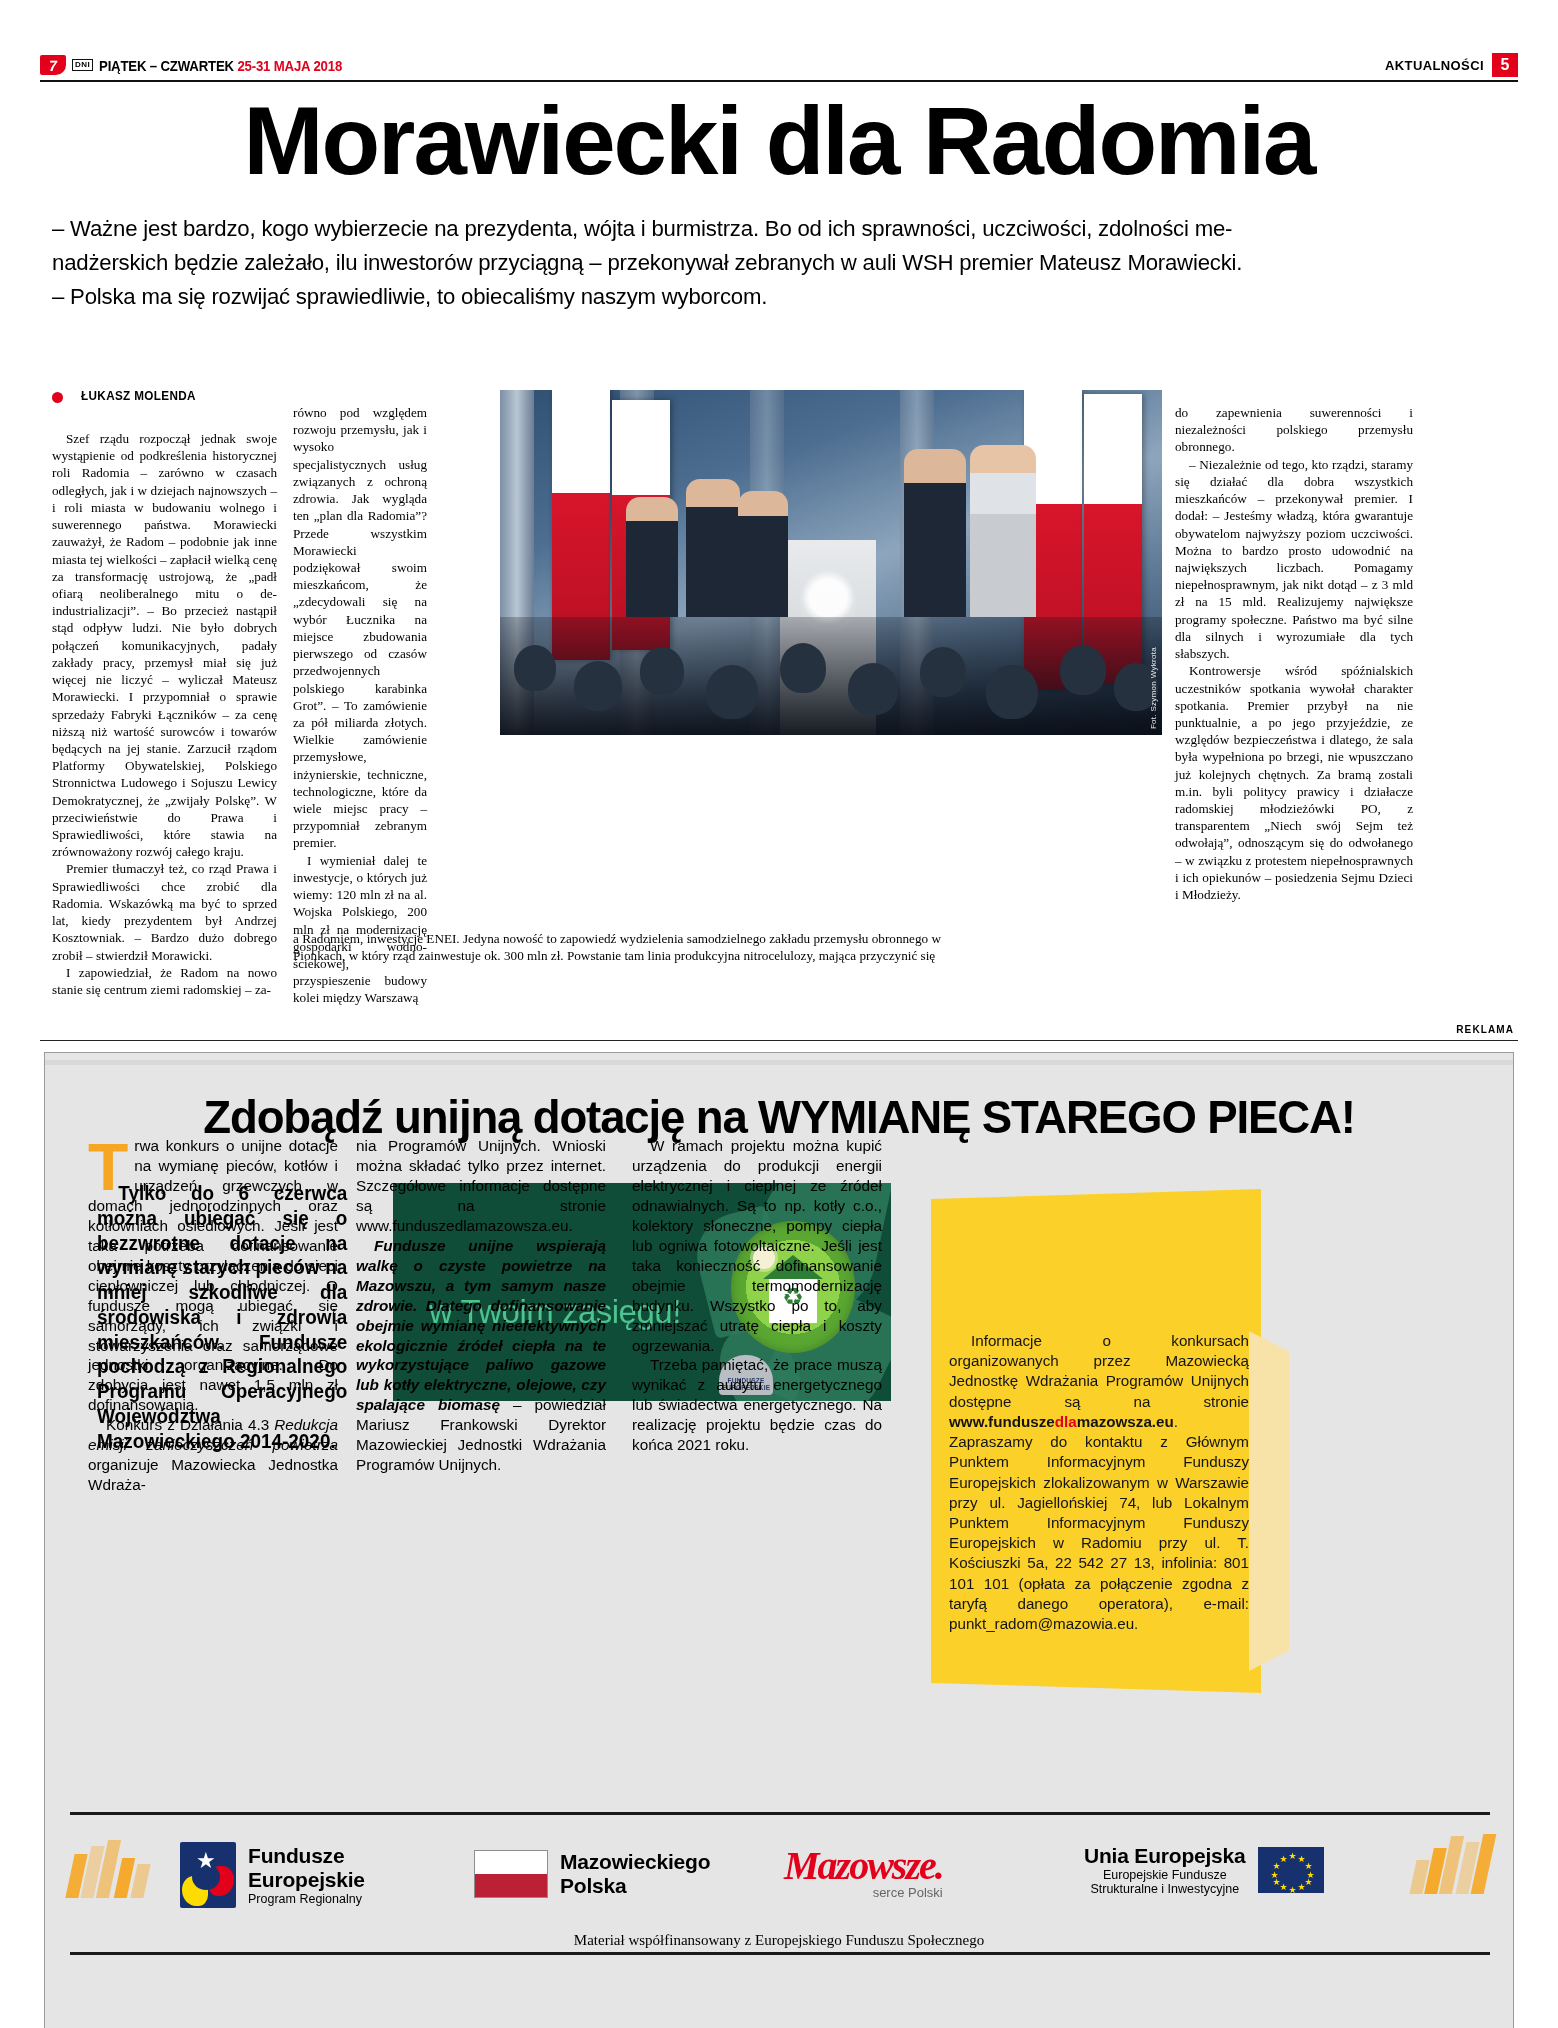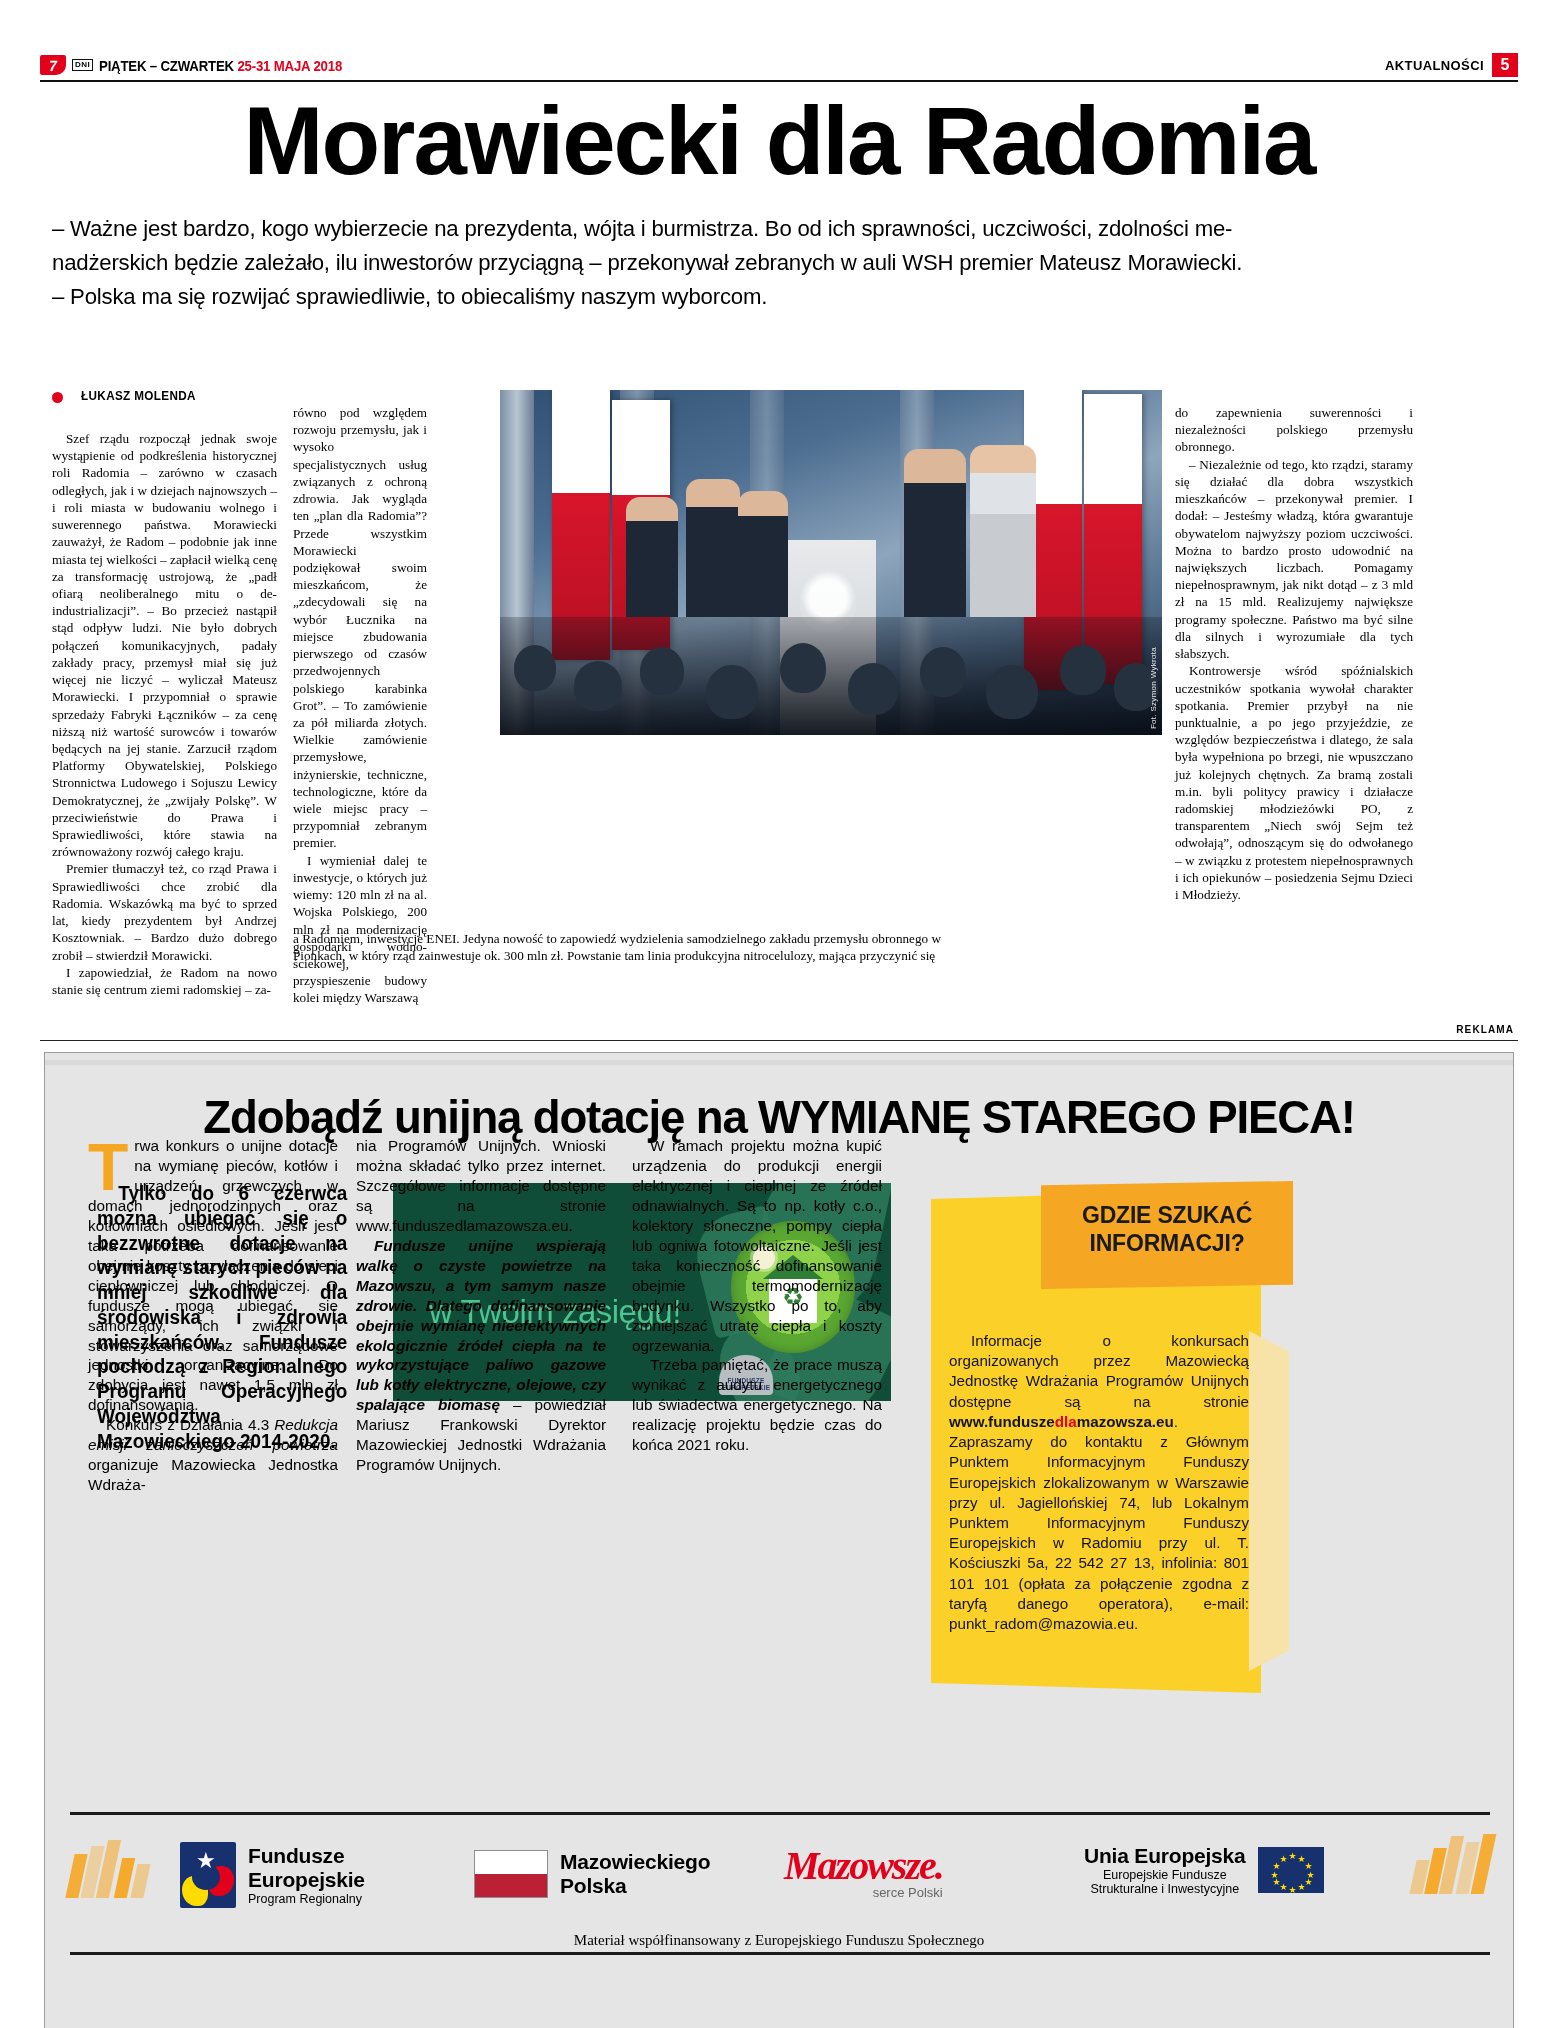--- a/index.html
+++ b/index.html
@@ -513,26 +513,20 @@
         <span class="house"></span>
         <span class="hbody"></span>
         <span class="recyc">♻</span>
       </div>
       <div class="banner-fe">FUNDUSZE EUROPEJSKIE</div>
     </div>
 
     <div class="ybox">
       <div class="y-back"></div>
       <div class="y-shadow"></div>
-      <div class="y-head">
-        <div class="y-head-txt">
-          <div>GDZIE SZUKAĆ</div>
-          <div>INFORMACJI?</div>
-        </div>
-      </div>
       <div class="y-body">
         <p class="i"><span>Informacje o konkursach organizowanych przez Mazowiecką Jednostkę Wdrażania Programów Unijnych dostępne są na stronie </span><b>www.fundusze</b><b class="red">dla</b><b>mazowsza.eu</b><span>. Zapraszamy do kontaktu z Głównym Punktem Informacyjnym Funduszy Europejskich zlokalizowanym w Warszawie przy ul. Jagiellońskiej 74, lub Lokalnym Punktem Informacyjnym Funduszy Europejskich w Radomiu przy ul. T. Kościuszki 5a, 22 542 27 13, infolinia: 801 101 101 (opłata za połączenie zgodna z taryfą danego operatora), e-mail: punkt_radom@mazowia.eu.</span></p>
       </div>
     </div>
 
   </div>
 
   <div class="adcol" id="adcol-1">
     <p class="noind"><span class="dropcap">T</span><span>rwa konkurs o unijne dotacje na wymianę pieców, kotłów i urządzeń grzewczych w domach jednorodzinnych oraz kotłowniach osiedlowych. Jeśli jest taka potrzeba dofinansowanie obejmie koszty przyłączenia do sieci ciepłowniczej lub chłodniczej. O fundusze mogą ubiegać się samorządy, ich związki i stowarzyszenia oraz samorządowe jednostki organizacyjne. Do zdobycia jest nawet 1,5 mln zł dofinansowania.</span></p>
     <p><span>Konkurs z Działania 4.3 </span><span class="it">Redukcja emisji zanieczyszczeń powietrza</span><span> organizuje Mazowiecka Jednostka Wdraża-</span></p>

